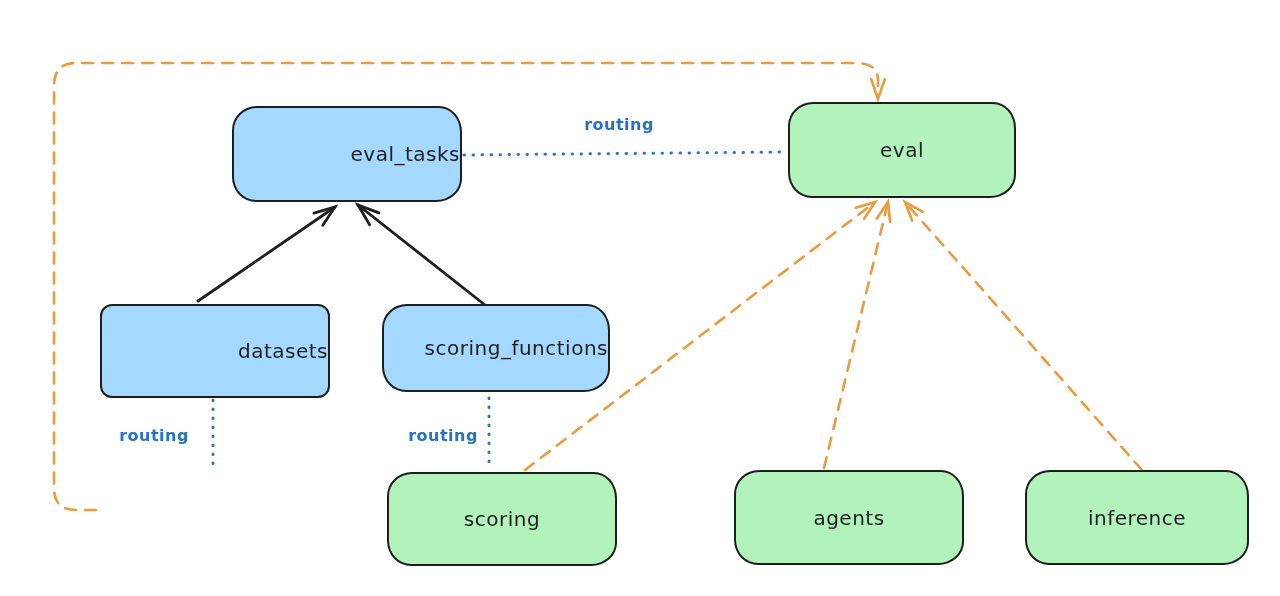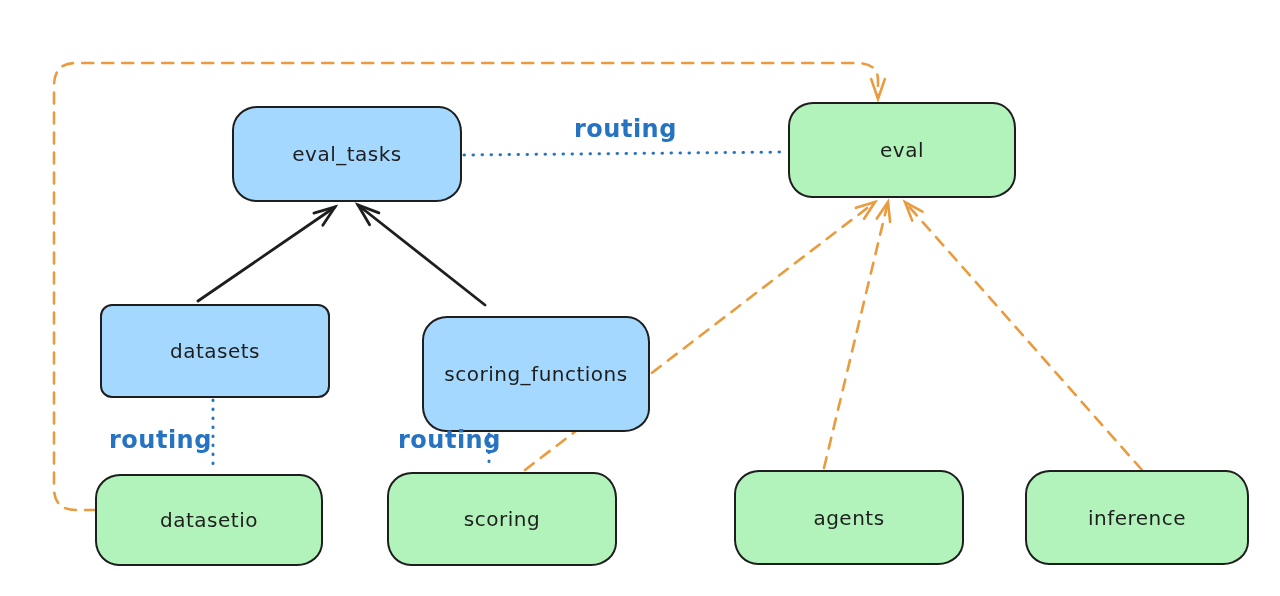--- a/index.html
+++ b/index.html
@@ -8,24 +8,24 @@
   .edges{position:absolute;left:0;top:0;width:1280px;height:596px;}
   .blue-dot{stroke:var(--routing_blue,#2673c2);stroke-width:3;fill:none;stroke-dasharray:0.5 8.5;stroke-linecap:round;}
   .black-line{stroke:var(--stroke,#1e1e1e);stroke-width:2.8;fill:none;stroke-linecap:round;}
   .orange-dash{stroke:var(--orange,#e99b3e);stroke-width:2.6;fill:none;stroke-dasharray:11 9;stroke-linecap:round;}
   .orange-solid{stroke:var(--orange,#e99b3e);stroke-width:2.6;fill:none;stroke-linecap:round;}
   .node{position:absolute;display:flex;align-items:center;justify-content:center;
         border:2.6px solid var(--stroke,#1e1e1e);
         font-size:20px;letter-spacing:0.5px;color:var(--stroke,#1e1e1e);
         border-radius:25px 23px 26px 24px / 24px 26px 23px 25px;
         box-sizing:border-box;}
-  .node.blue{background:var(--blue_fill,#a5d8ff);}
+  .node.blue{background:var(--blue_fill,#a5d8ff);justify-content:flex-end;}
   .node.green{background:var(--green_fill,#b2f2bb);}
   .edge-label{position:absolute;color:var(--routing_blue,#2673c2);font-weight:600;
-              font-size:24px;letter-spacing:0.5px;width:90px;text-align:center;}
+              font-size:16px;letter-spacing:0.5px;width:90px;text-align:center;}
 </style>
 </head>
 <body>
 
 <div class="canvas">
 
   <svg class="edges" viewBox="0 0 1280 596">
 
     <path class="blue-dot" d="M464 155 L786 152"></path>
     <path class="blue-dot" d="M213 400 L213 471"></path>
@@ -52,27 +52,24 @@
   </div>
 
   <div class="node green" style="left:788px;top:102px;width:228px;height:96px;">
     <span>eval</span>
   </div>
 
   <div class="node blue" style="left:100px;top:304px;width:230px;height:94px;border-radius:12px;">
     <span>datasets</span>
   </div>
 
-  <div class="node blue" style="left:382px;top:316px;width:228px;height:116px;margin-left:40px;">
+  <div class="node blue" style="left:382px;top:304px;width:228px;height:88px;">
     <span>scoring_functions</span>
   </div>
 
-  <div class="node green" style="left:95px;top:474px;width:228px;height:92px;">
-    <span>datasetio</span>
-  </div>
 
   <div class="node green" style="left:387px;top:472px;width:230px;height:94px;">
     <span>scoring</span>
   </div>
 
   <div class="node green" style="left:710px;top:470px;width:230px;height:95px;margin-left:24px;">
     <span>agents</span>
   </div>
 
   <div class="node green" style="left:1025px;top:470px;width:224px;height:95px;">

